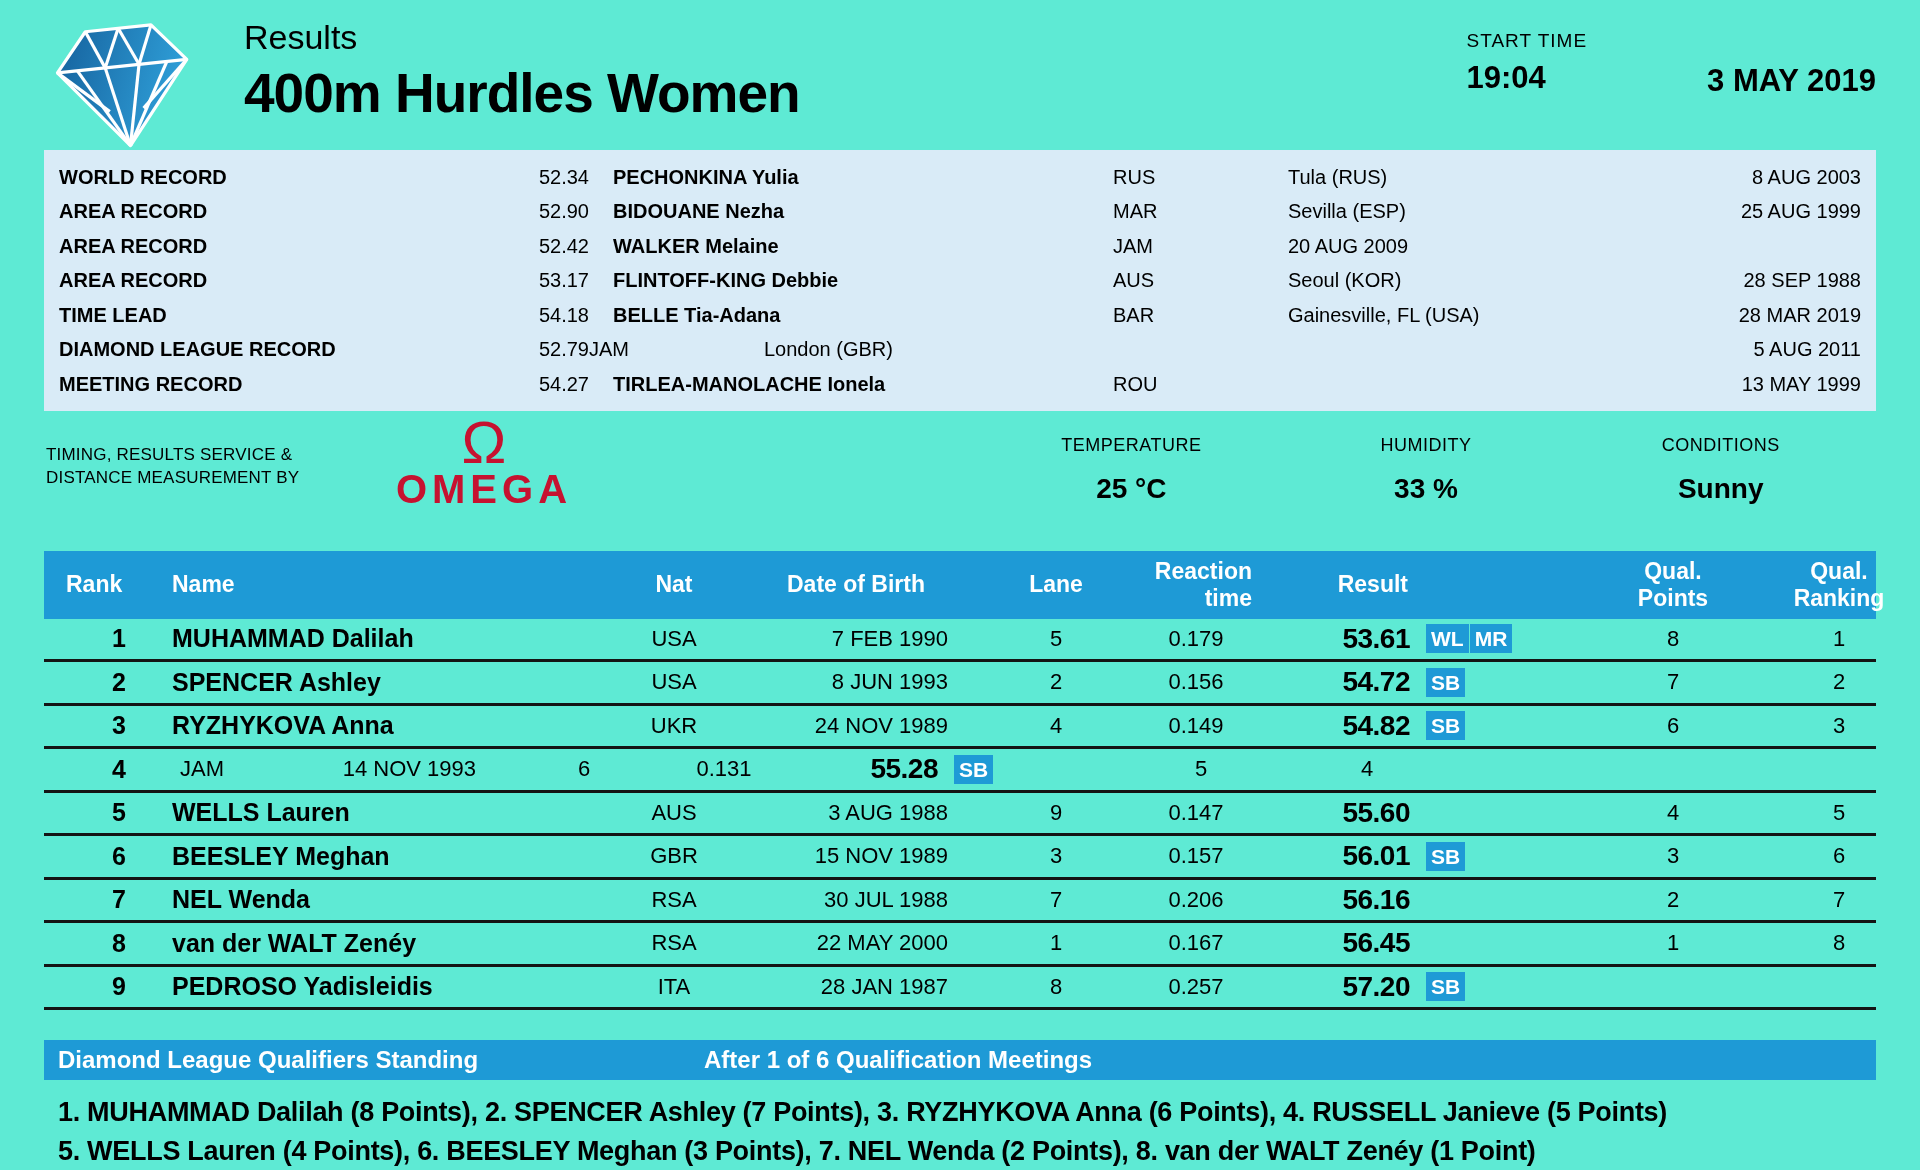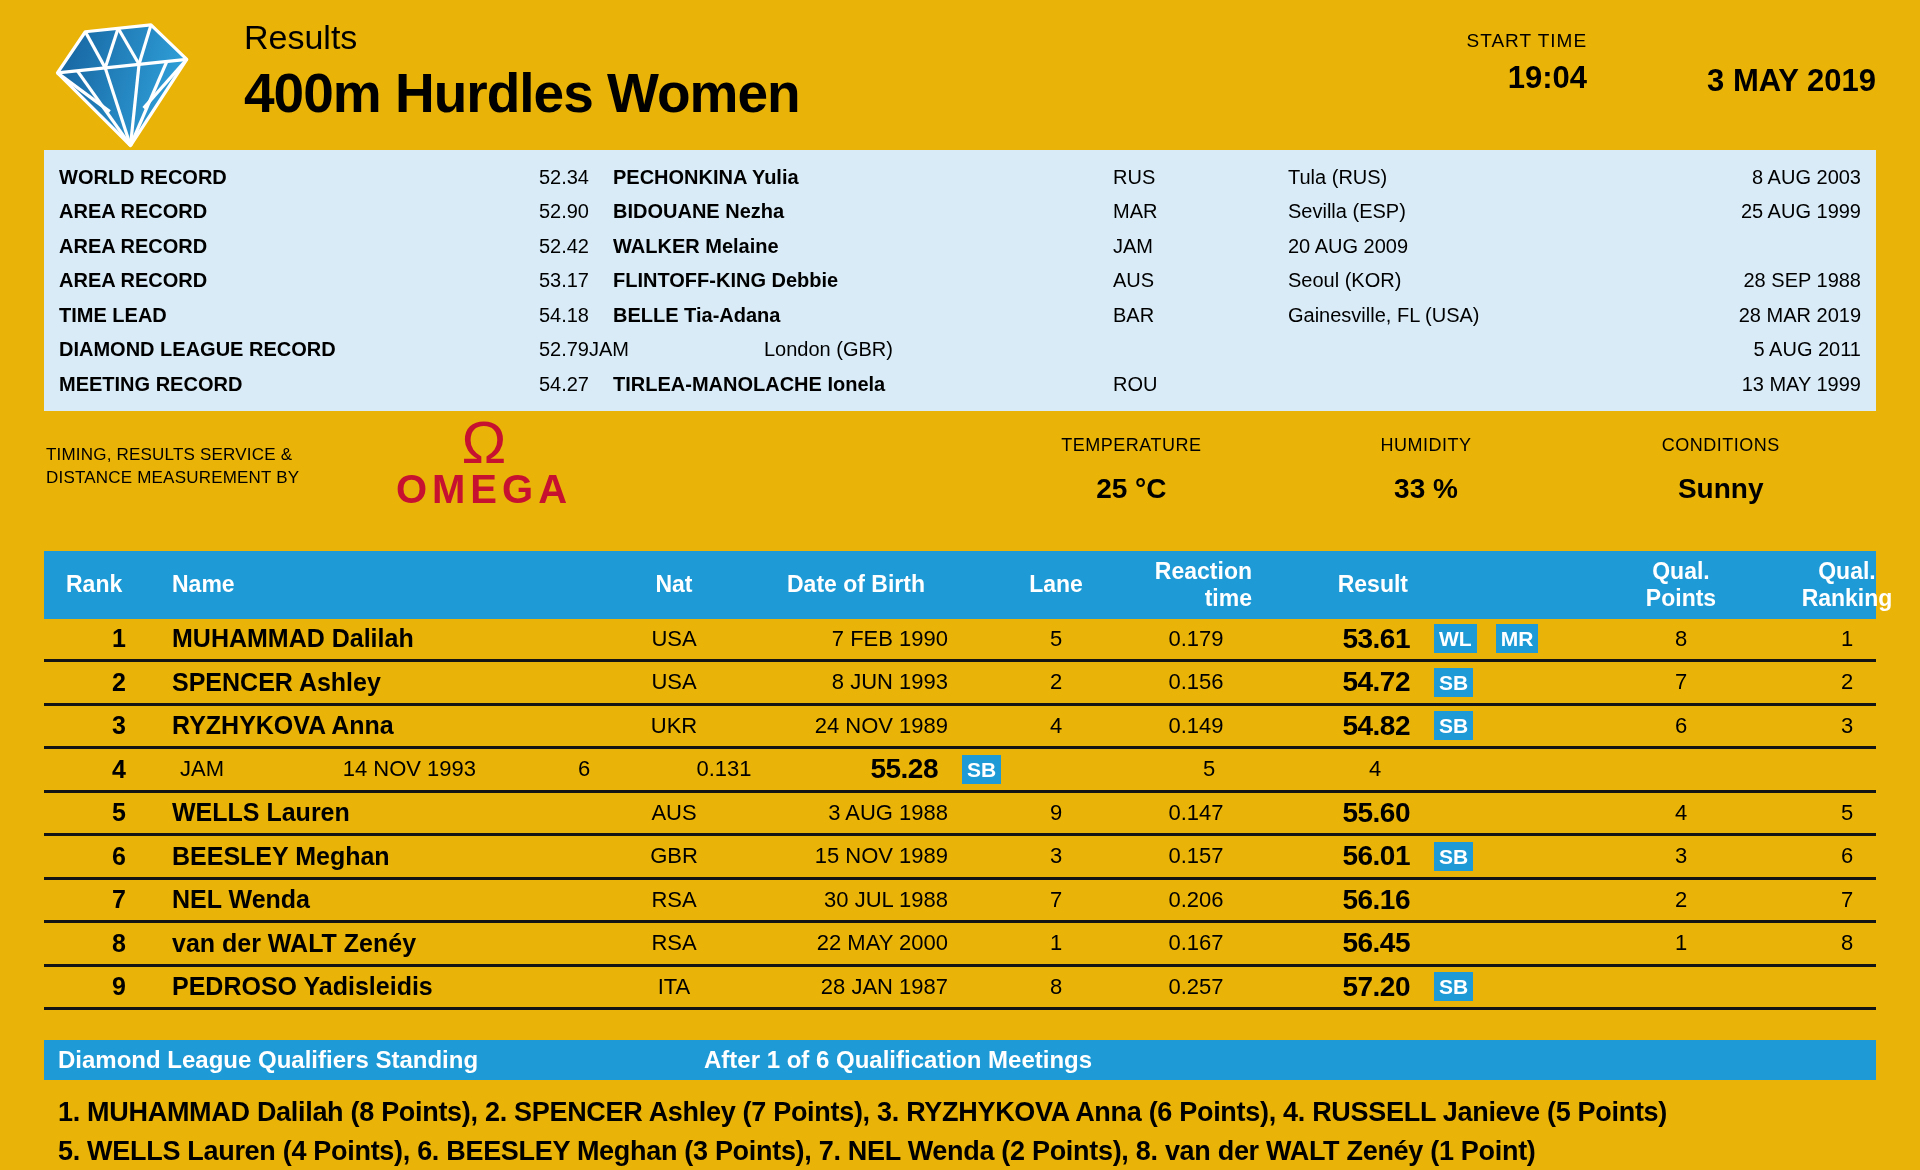--- a/index.html
+++ b/index.html
@@ -1,29 +1,29 @@
 <!DOCTYPE html>
 <html><head>
 <meta charset="utf-8">
 <style>
   * { margin:0; padding:0; box-sizing:border-box; }
   html,body { background:#ffffff; }
   .page {
     position:relative; width:1920px; height:1170px; overflow:hidden;
-    background:#eab308; color:#000; font-family:"Liberation Sans", sans-serif;
+    background:#5eead4; color:#000; font-family:"Liberation Sans", sans-serif;
   }
 
   
   .page-header { display:flex; align-items:flex-start; padding:14px 44px 0 44px; height:150px; }
   .logo-wrap { width:160px; height:140px; flex:0 0 auto; }
   .titles { margin-left:40px; }
   .doc-type { font-size:34px; margin-top:4px; }
   .page-title { font-size:55px; font-weight:bold; margin-top:4px; letter-spacing:-1px; }
   .header-right { margin-left:auto; display:flex; align-items:flex-start; gap:120px; padding-top:16px; }
-  .start-time-block { text-align:right; }
+  .start-time-block { text-align:left; }
   .st-label { font-size:19px; letter-spacing:1px; }
   .st-value { font-size:31px; font-weight:bold; margin-top:8px; }
   .event-date { font-size:31px; font-weight:bold; margin-top:33px; }
 
   
   .records { margin:0 44px; background:#d9ebf7; padding:10px 15px 9px 15px; }
   .rec-row { display:flex; align-items:center; height:34.5px; font-size:20px; }
   .rec-label   { width:450px; font-weight:bold; }
   .rec-mark    { width:80px; text-align:right; }
   .rec-athlete { margin-left:24px; width:500px; font-weight:bold; }
@@ -51,21 +51,21 @@
   .thead .c-rank { text-align:left; padding-left:22px; }
   .c-name   { width:448px; margin-left:24px; text-align:left; padding-left:4px; }
   .c-nat    { width:116px; text-align:center; }
   .c-dob    { width:248px; text-align:right; padding-right:32px; }
   .thead .c-dob { text-align:center; padding-right:0; }
   .c-lane   { width:152px; text-align:center; }
   .c-react  { width:128px; text-align:center; }
   .thead .c-react { text-align:right; padding-right:8px; white-space:pre-line; }
   .c-result { width:150px; text-align:right; }
   .thead .c-result { padding-right:2px; }
-  .c-badges { width:142px; margin-left:24px; display:flex; gap:19px; align-items:center; }
+  .c-badges { width:142px; margin-left:16px; display:flex; gap:1px; align-items:center; }
   .c-qp     { width:210px; text-align:center; white-space:pre-line; }
   .c-qr     { width:122px; text-align:center; white-space:pre-line; }
 
   .trow { display:flex; align-items:center; height:43.5px; border-bottom:3px solid #141414; font-size:22px; }
   .trow .c-rank { font-weight:bold; font-size:25px; }
   .trow .c-name { font-weight:bold; font-size:25px; }
   .trow .c-result { font-weight:bold; font-size:28px; letter-spacing:-0.5px; }
   .badge { background:#1e9ad6; color:#fff; font-weight:bold; font-size:21px;
            line-height:27px; padding:1px 5px; display:inline-block; }
 

